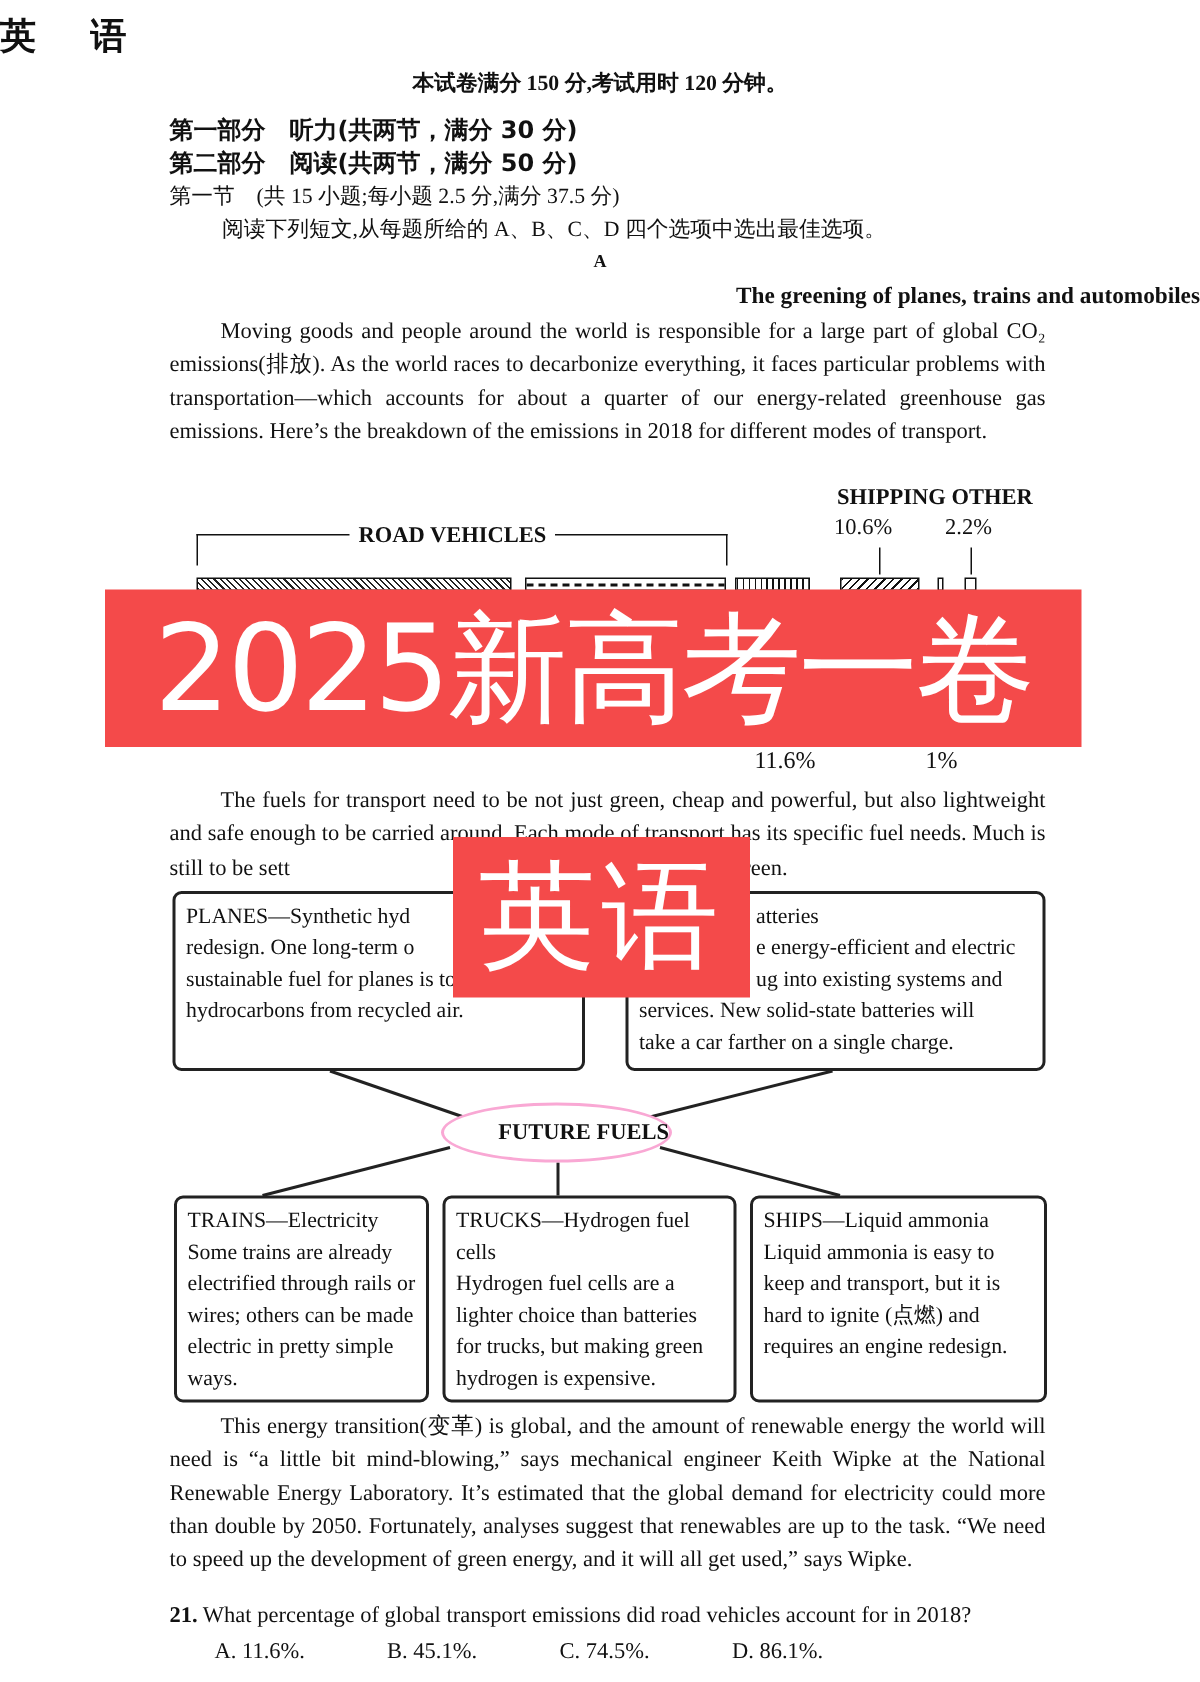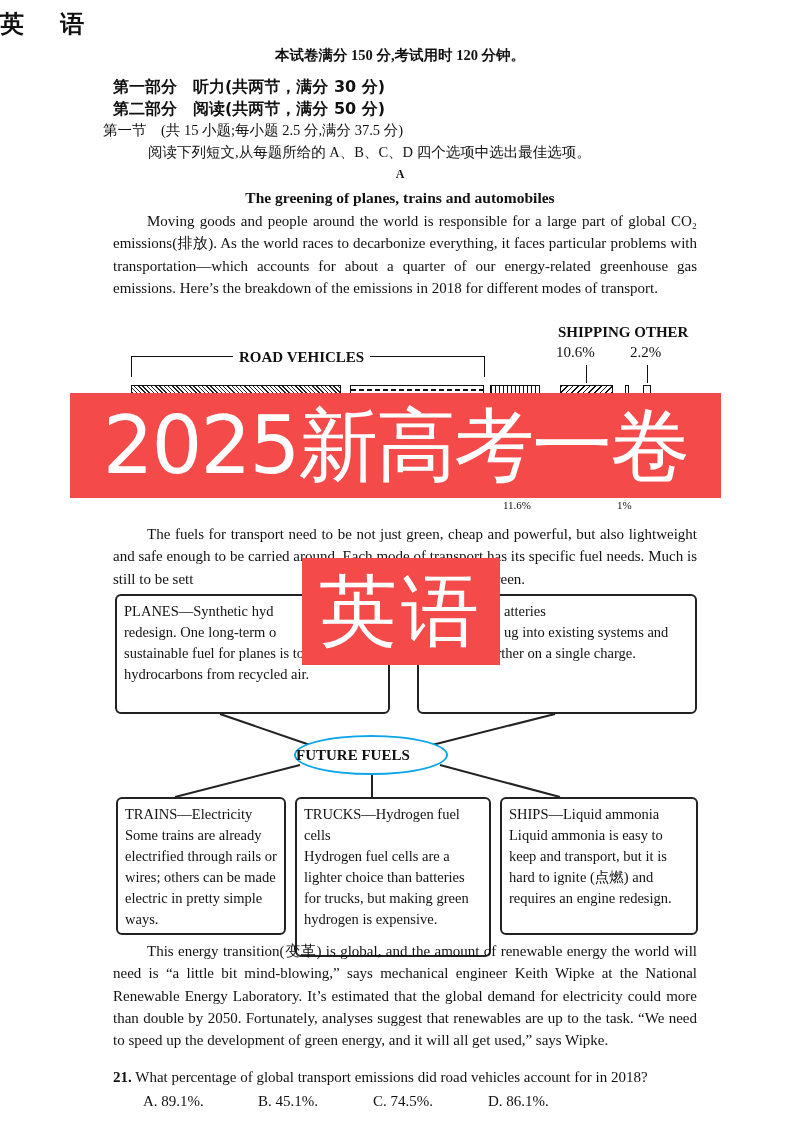--- a/index.html
+++ b/index.html
@@ -2,44 +2,44 @@
 <html><head>
 <meta charset="utf-8">
 <style>
   html, body { margin:0; padding:0; }
   body { width:800px; height:1121px; background:#ffffff; position:relative; overflow:hidden;
          font-family:"Liberation Serif","DejaVu Serif",serif; color:#111; }
   .abs { position:absolute; }
   .title { left:0; width:800px; top:8px; font-size:24px; font-weight:bold; letter-spacing:14px; font-family:"DejaVu Sans",sans-serif; }
   .subtitle { left:0; width:800px; top:46px; text-align:center; font-size:14.5px; font-weight:bold; }
   .part { left:113px; font-size:16px; font-weight:bold; font-family:"DejaVu Sans",sans-serif; }
-  .section { left:103px; top:121px; font-size:14.5px; }
+  .section { left:113px; top:121px; font-size:14.5px; }
   .instr { left:148px; top:143px; font-size:14.5px; }
   .passage-letter { left:0; width:800px; top:167px; text-align:center; font-size:12px; font-weight:bold; }
-  .ptitle { left:0; width:800px; top:189px; text-align:center; font-size:15.5px; font-weight:bold; }
+  .ptitle { left:0; width:800px; top:189px; text-align:right; font-size:15.5px; font-weight:bold; }
   .para { left:113px; width:584px; font-size:15px; line-height:22.3px; text-align:justify; text-indent:34px; }
   
   .bar { position:absolute; top:385px; height:9px; border:1.3px solid #111; box-sizing:border-box; }
   .b1 { left:131px; width:210px; background:repeating-linear-gradient(45deg,#222 0 1px,#fff 1px 3px),#fff; }
   .b2 { left:350px; width:134px; background:repeating-linear-gradient(90deg,#111 0 5px,#fff 5px 8px); background-size:8px 2px; background-repeat:repeat-x; background-position:0 3px; }
   .b3 { left:490px; width:50px; background:repeating-linear-gradient(90deg,#111 0 1px,#fff 1px 4px); }
   .b4 { left:560px; width:53px; background:repeating-linear-gradient(-45deg,#111 0 1px,#fff 1px 4px); }
   .b5 { left:625px; width:4px; }
   .b6 { left:643px; width:8px; }
   .bracket { position:absolute; top:356px; height:20px; border:1.4px solid #111; border-bottom:none; }
   .road-label { left:233px; top:349px; font-size:15px; font-weight:bold; background:#fff; padding:0 6px; }
   .ship-label { left:540px; top:324px; font-size:15px; font-weight:bold;margin-left:18px; }
   .ship-pct { left:556px; top:344px; font-size:15px; }
   .other-pct { left:630px; top:344px; font-size:15px; }
   .tick { position:absolute; width:1.4px; background:#111; }
-  .pct-bottom { top:499px; font-size:11px; }
+  .pct-bottom { top:499px; font-size:16px; }
   
   .box { position:absolute; border:2px solid #222; border-radius:6px; box-sizing:border-box; padding:5px 7px; font-size:14.5px; line-height:21px; }
   .box .bt { font-weight:normal; }
-  .ellipse { left:294px; top:735px; width:154px; height:40px; border:2px solid #0ea5e9; border-radius:50%; box-sizing:border-box; text-align:left; line-height:36px; font-size:15px; font-weight:bold; background:#fff; }
+  .ellipse { left:294px; top:735px; width:154px; height:40px; border:2px solid #f9a8d4; border-radius:50%; box-sizing:border-box; text-align:right; line-height:36px; font-size:15px; font-weight:bold; background:#fff; }
   .question { left:113px; top:1069px; font-size:15px; }
   .options { left:143px; top:1093px; font-size:15px; width:560px; display:flex; }
   .options span { display:inline-block; }
   .banner { position:absolute; background:#f44a4a; color:#fff; font-family:"DejaVu Sans",sans-serif; text-align:center; }
   .banner1 { left:70px; top:393px; width:651px; height:105px; font-size:80px; line-height:105px; letter-spacing:-2px; }
   .banner2 { left:302px; top:558px; width:198px; height:107px; font-size:78px; line-height:107px; letter-spacing:4px; }
   svg.lines { position:absolute; left:0; top:0; width:800px; height:1121px; pointer-events:none; }
 </style>
 </head>
 <body>
@@ -83,43 +83,45 @@
 </svg>
 
 <div class="box" style="left:115px;top:594px;width:275px;height:120px">
   <div class="bt">PLANES—Synthetic hyd</div>
   <div>redesign. One long-term o</div>
   <div>sustainable fuel for planes is to make</div>
   <div>hydrocarbons from recycled air.</div>
 </div>
 <div class="box" style="left:417px;top:594px;width:280px;height:120px">
   <div class="bt" style="padding-left:78px">atteries</div>
+  <div style="padding-left:78px">e energy-efficient and electric</div>
   <div style="padding-left:78px">ug into existing systems and</div>
+  <div>services. New solid-state batteries will</div>
   <div>take a car farther on a single charge.</div>
 </div>
 
 <div class="abs ellipse">FUTURE FUELS</div>
 
 <div class="box" style="left:116px;top:797px;width:170px;height:138px">
   <div class="bt">TRAINS—Electricity</div>
   <div>Some trains are already electrified through rails or wires; others can be made electric in pretty simple ways.</div>
 </div>
-<div class="box" style="left:295px;top:797px;width:196px;height:160px">
+<div class="box" style="left:295px;top:797px;width:196px;height:138px">
   <div class="bt">TRUCKS—Hydrogen fuel cells</div>
   <div>Hydrogen fuel cells are a lighter choice than batteries for trucks, but making green hydrogen is expensive.</div>
 </div>
 <div class="box" style="left:500px;top:797px;width:198px;height:138px">
   <div class="bt">SHIPS—Liquid ammonia</div>
   <div>Liquid ammonia is easy to keep and transport, but it is hard to ignite (点燃) and requires an engine redesign.</div>
 </div>
 
 <div class="abs para" style="top:940px">This energy transition(变革) is global, and the amount of renewable energy the world will need is “a little bit mind-blowing,” says mechanical engineer Keith Wipke at the National Renewable Energy Laboratory. It’s estimated that the global demand for electricity could more than double by 2050. Fortunately, analyses suggest that renewables are up to the task. “We need to speed up the development of green energy, and it will all get used,” says Wipke.</div>
 
 <div class="abs question"><b>21.</b> <span>What percentage of global transport emissions did road vehicles account for in 2018?</span></div>
 <div class="abs options">
-  <span style="width:115px">A. 89.1%.</span>
+  <span style="width:115px">A. 11.6%.</span>
   <span style="width:115px">B. 45.1%.</span>
   <span style="width:115px">C. 74.5%.</span>
   <span style="width:115px">D. 86.1%.</span>
 </div>
 
 <div class="banner banner1">2025新高考一卷</div>
 <div class="banner banner2">英语</div>
 
 </body></html>

